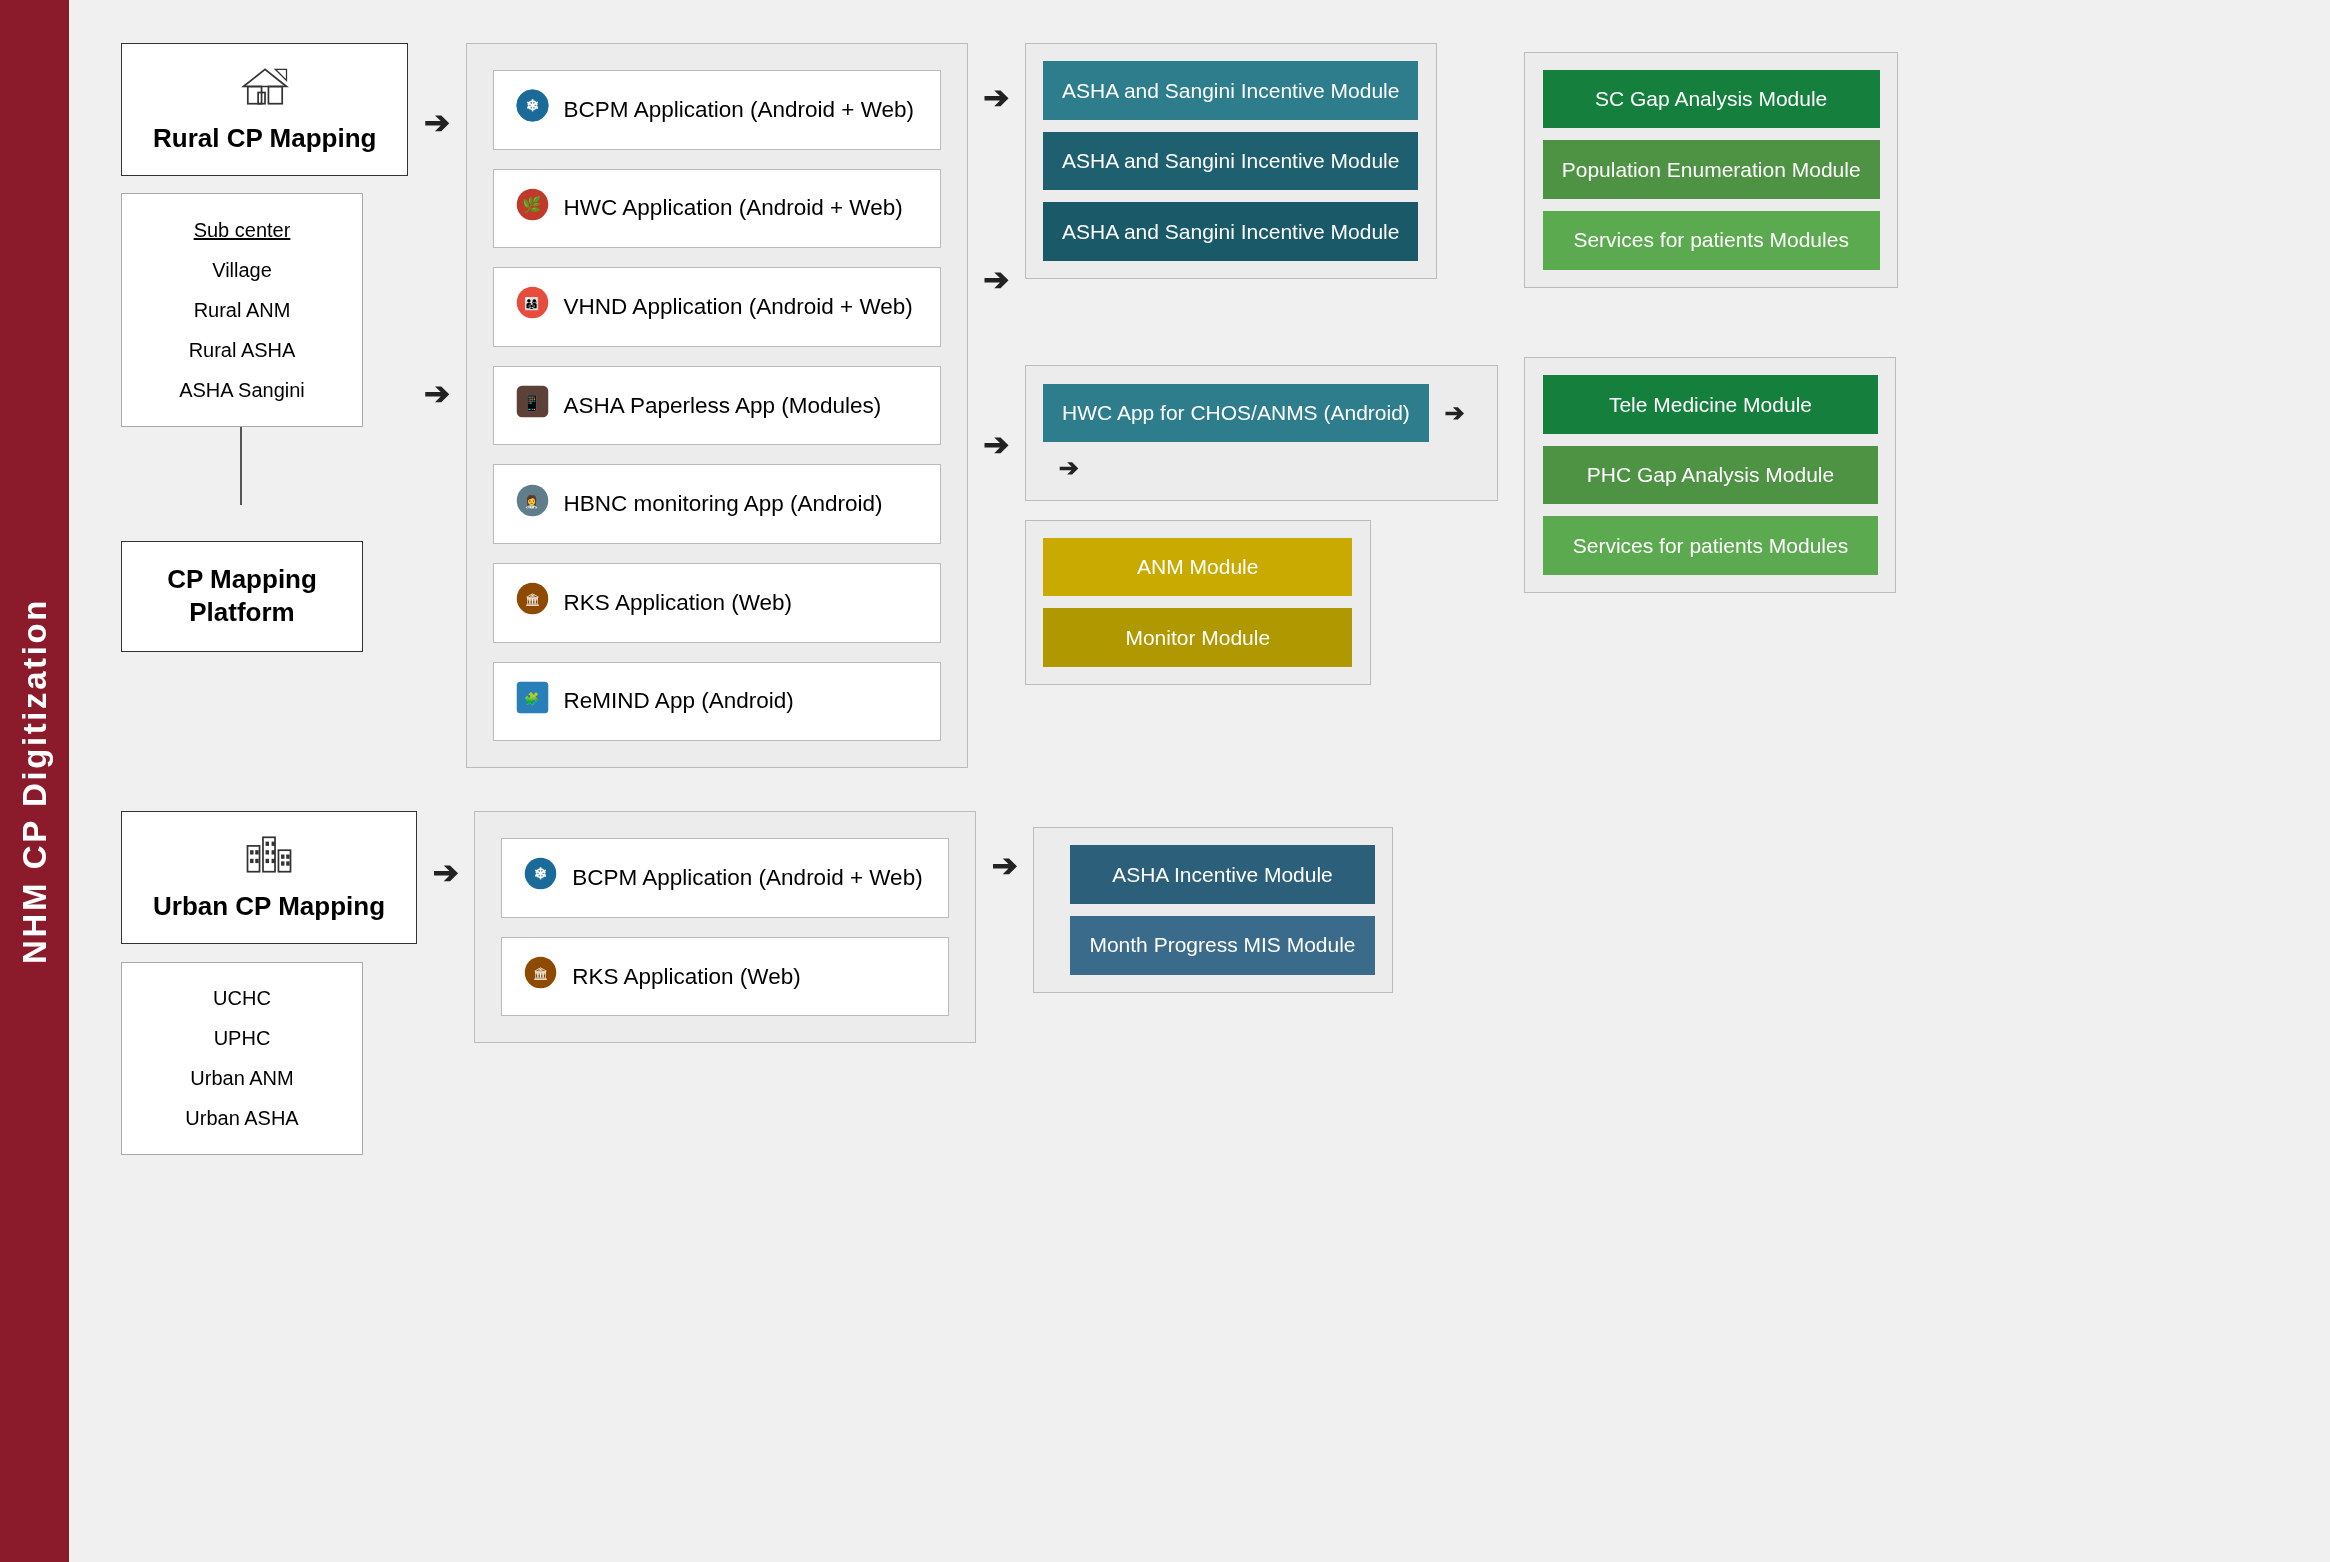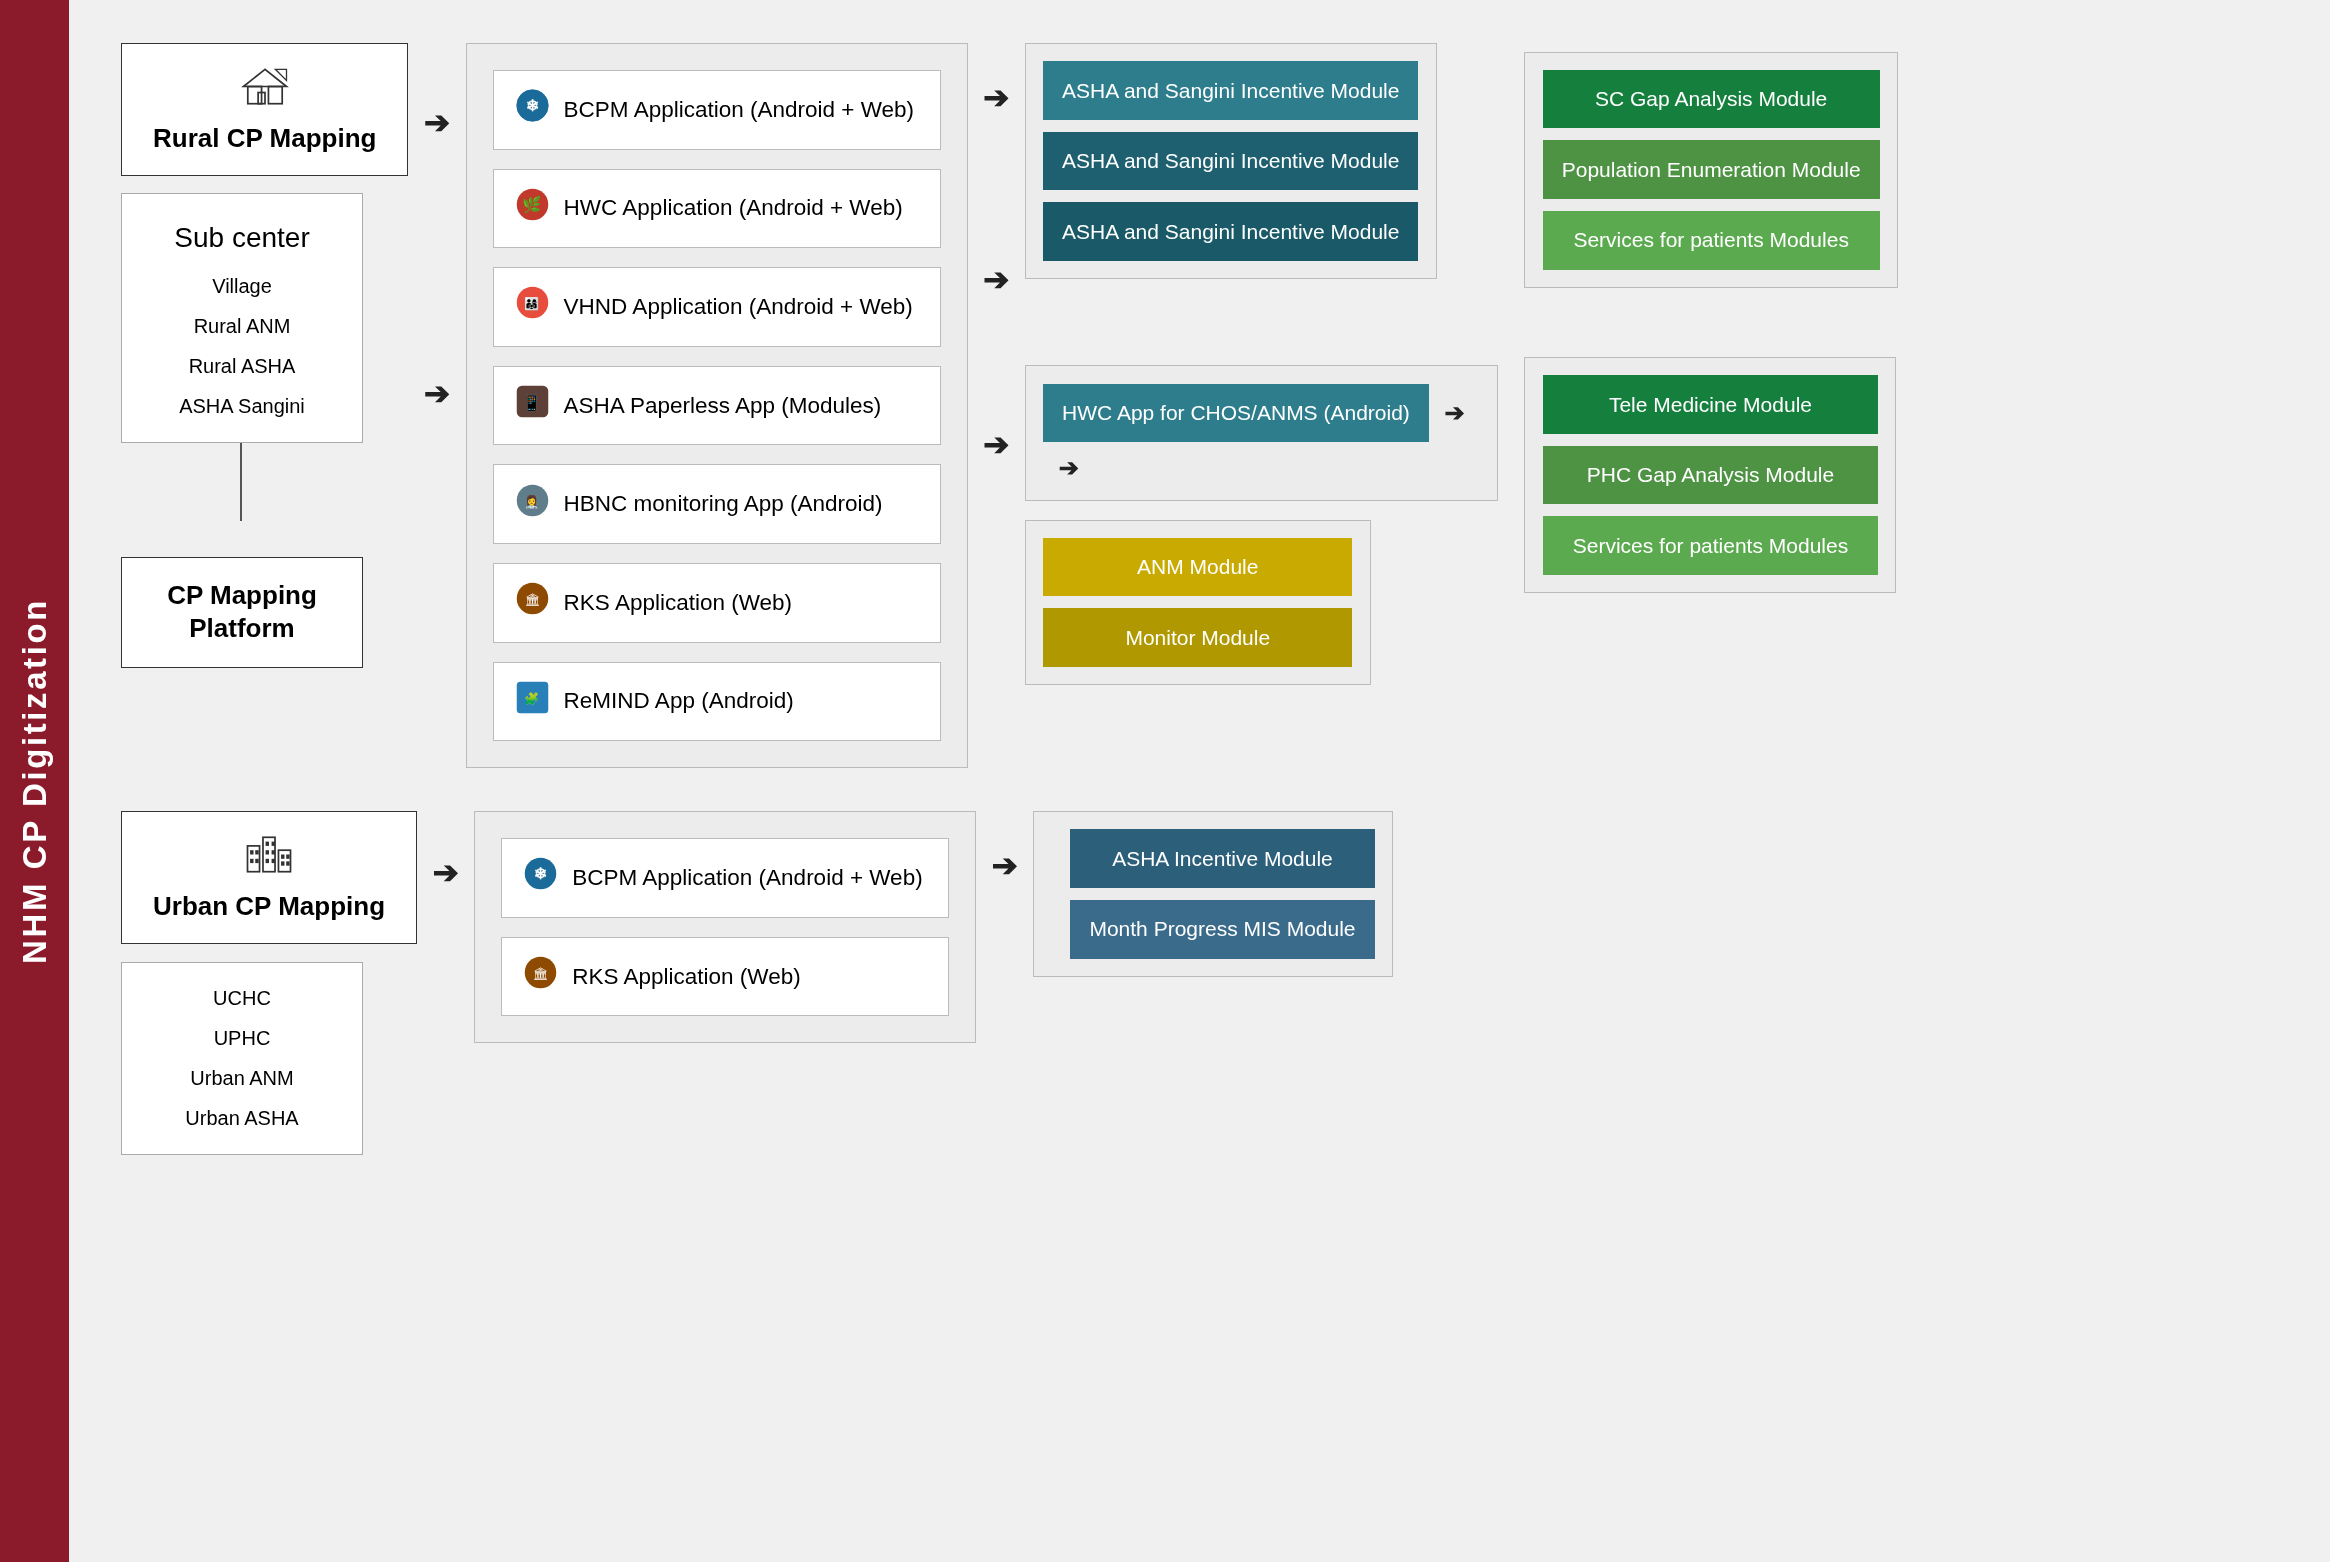--- a/index.html
+++ b/index.html
@@ -233,21 +233,21 @@
               <rect x="22" y="32" width="8" height="13" fill="none" stroke="#333" stroke-width="2"></rect>
               <polygon points="42,10 30,5 55,25" fill="none" stroke="#333" stroke-width="0"></polygon>
               <polygon points="20,14 30,5 5,25" fill="none" stroke="#333" stroke-width="0"></polygon>
               <polygon points="42,5 55,5 55,18" fill="none" stroke="#333" stroke-width="1.5"></polygon>
             </svg>
           </div>
           <div class="title">Rural CP Mapping</div>
         </div>
 
         <div class="rural-sub-box">
-          <div style="font-size:28px;">Sub center</div>
+          <div style="font-size:20px;text-decoration:underline;">Sub center</div>
           <div style="font-size:20px;">Village</div>
           <div style="font-size:20px;">Rural ANM</div>
           <div style="font-size:20px;">Rural ASHA</div>
           <div style="font-size:20px;">ASHA Sangini</div>
         </div>
 
         <div class="v-connector"></div>
 
         <div class="cp-platform" style="white-space:pre-line; line-height:1.3;margin-top:36px;">CP Mapping
 Platform</div>
@@ -444,21 +444,21 @@
             </svg>
           </span>
           <span>RKS Application (Web)</span>
         </div>
       </div>
 
       <div class="flex-col" style="padding-top:36px; justify-content:flex-start;">
         <div class="arr-right">➔</div>
       </div>
 
-      <div class="mod-group" style="align-self:flex-start; margin-top:0; min-width:346px;padding-left:36px;">
+      <div class="mod-group" style="align-self:flex-start; margin-top:16px; min-width:346px;padding-left:36px;">
         <div class="mod-btn bg-urban1">ASHA Incentive Module</div>
         <div class="mod-btn bg-urban2">Month Progress MIS Module</div>
       </div>
 
     </div>
 
   </div>
 </div>
 
 

